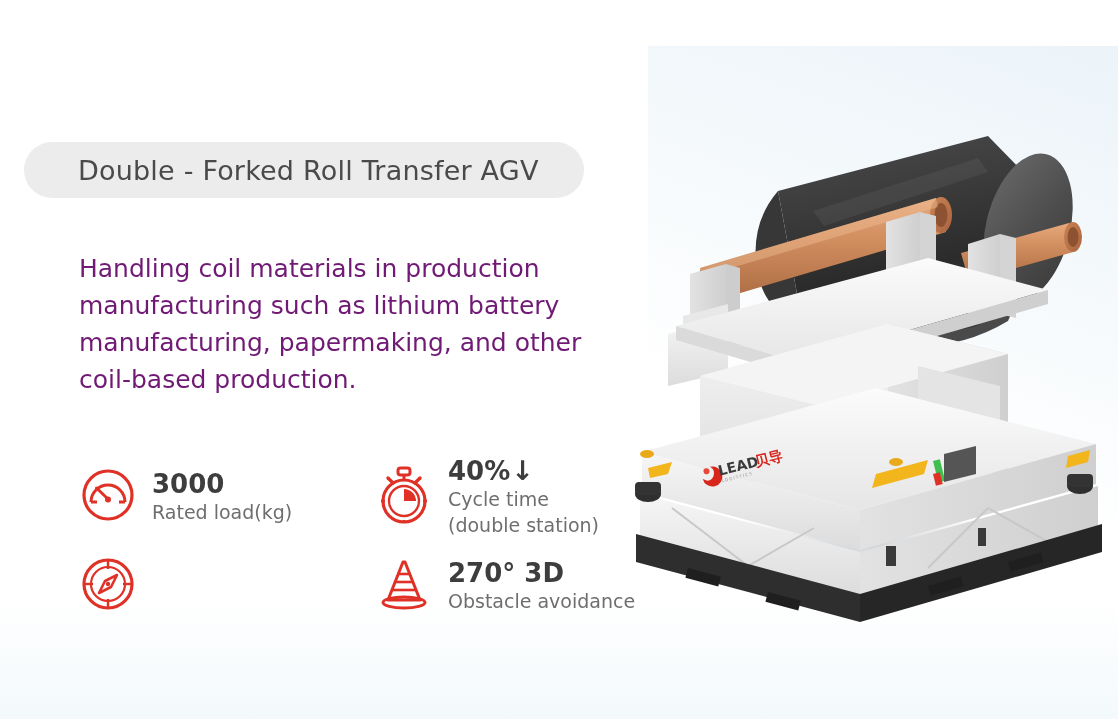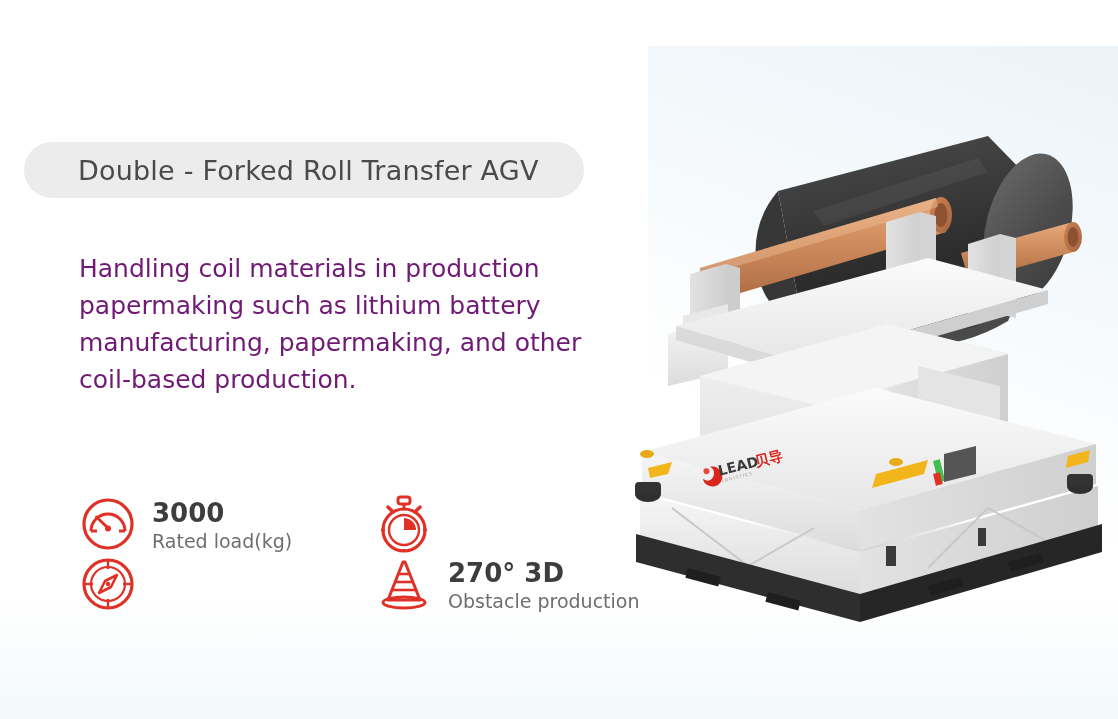--- a/index.html
+++ b/index.html
@@ -82,21 +82,21 @@
     left: 78px;
     top: 436px;
     width: 600px;
   }
   .feature-row {
     display: flex;
   }
   .feature-row.row1 { height: 118px; }
   .feature {
     display: flex;
-    align-items: flex-end;
+    align-items: center;
   }
   .feature.col1 { width: 296px; }
   .feature.col2 { width: 300px; }
   .feature .icon-wrap {
     width: 60px;
     height: 60px;
     flex: 0 0 60px;
     display: flex;
     align-items: center;
     justify-content: center;
@@ -308,21 +308,21 @@
       </g>
     </svg>
   </div>
 
   <div class="title-pill">
     <span class="title-text">Double - Forked Roll Transfer AGV</span>
   </div>
 
   <div class="description">
     <span class="dline">Handling coil materials in production</span>
-    <span class="dline">papermaking such as lithium battery</span>
+    <span class="dline">manufacturing such as lithium battery</span>
     <span class="dline">manufacturing, papermaking, and other</span>
     <span class="dline">coil-based production.</span>
   </div>
 
   <div class="features">
 
     <div class="feature-row row1">
 
       <div class="feature col1">
         <span class="icon-wrap">
@@ -351,20 +351,28 @@
             <line x1="12" y1="12" x2="17" y2="17" stroke="#e03127" stroke-width="3.4" stroke-linecap="round"></line>
             <line x1="44" y1="12" x2="39" y2="17" stroke="#e03127" stroke-width="3.4" stroke-linecap="round"></line>
             <circle cx="28" cy="35" r="21" fill="none" stroke="#e03127" stroke-width="3.2"></circle>
             <circle cx="28" cy="35" r="15" fill="none" stroke="#e03127" stroke-width="2.4"></circle>
             <path d="M 28 35 L 28 23 A 12 12 0 0 1 40 35 Z" fill="#e03127"></path>
             <line x1="5" y1="35" x2="9" y2="35" stroke="#e03127" stroke-width="2.6"></line>
             <line x1="47" y1="35" x2="51" y2="35" stroke="#e03127" stroke-width="2.6"></line>
             <line x1="28" y1="54" x2="28" y2="57" stroke="#e03127" stroke-width="2.6"></line>
           </svg>
         </span>
+        <span class="ftext">
+          <span class="fvalue">
+            <span>40%</span>
+            <span class="arrow">↓</span>
+          </span>
+          <span class="flabel">Cycle time</span>
+          <span class="flabel2">(double station)</span>
+        </span>
       </div>
     </div>
 
     <div class="feature-row row2">
 
       <div class="feature col1">
         <span class="icon-wrap">
           <svg width="56" height="56" viewBox="0 0 56 56">
             <circle cx="28" cy="28" r="24" fill="none" stroke="#e03127" stroke-width="3.2"></circle>
             <circle cx="28" cy="28" r="17" fill="none" stroke="#e03127" stroke-width="2.2"></circle>
@@ -385,19 +393,19 @@
             <line x1="22.5" y1="18" x2="33.5" y2="18" stroke="#e03127" stroke-width="2.6"></line>
             <line x1="19.5" y1="26" x2="36.5" y2="26" stroke="#e03127" stroke-width="2.6"></line>
             <line x1="16.5" y1="34" x2="39.5" y2="34" stroke="#e03127" stroke-width="2.6"></line>
             <ellipse cx="28" cy="46.5" rx="21" ry="5.5" fill="none" stroke="#e03127" stroke-width="3"></ellipse>
           </svg>
         </span>
         <span class="ftext">
           <span class="fvalue">
             <span>270° 3D</span>
           </span>
-          <span class="flabel">Obstacle production</span>
+          <span class="flabel">Obstacle avoidance</span>
         </span>
       </div>
     </div>
 
   </div>
 </div>
 
 </body></html>

